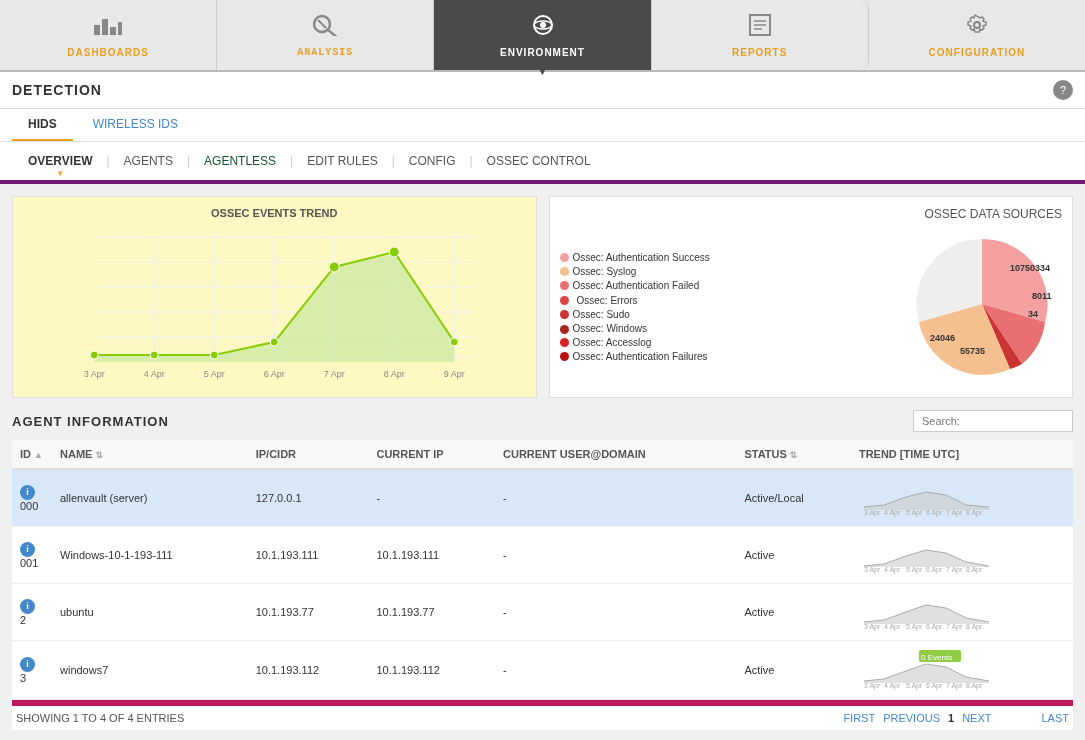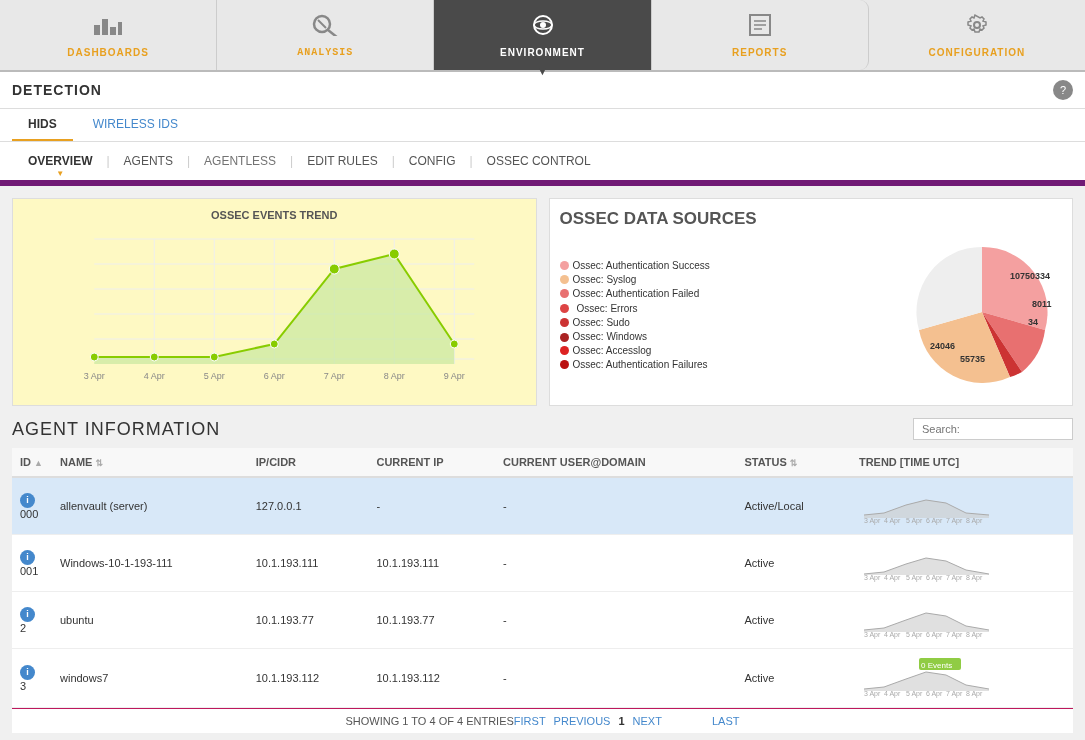--- a/index.html
+++ b/index.html
@@ -76,31 +76,31 @@
 
 <div style="background:#fff;border-bottom:1px solid #ddd;padding:0 12px;display:flex;gap:4px;">
   <div style="padding:8px 16px;cursor:pointer;font-size:12px;color:#333;border-bottom:2px solid #e8a020;font-weight:bold;">
     <span>HIDS</span>
   </div>
   <div style="padding:8px 16px;cursor:pointer;font-size:12px;color:#4488cc;border-bottom:2px solid transparent;">
     <span>WIRELESS IDS</span>
   </div>
 </div>
 
-<div style="background:#fff;border-bottom:6px solid #701a75;padding:8px 20px;display:flex;align-items:center;gap:2px;font-size:12px;color:#555;">
+<div style="background:#fff;border-bottom:4px solid #701a75;padding:8px 20px;display:flex;align-items:center;gap:2px;font-size:12px;color:#555;">
   <div style="padding:4px 8px;cursor:pointer;font-weight:bold;color:#333;position:relative;">
     <span>OVERVIEW</span>
     <span style="position:absolute;bottom:-6px;left:50%;transform:translateX(-50%);color:#e8a020;font-size:8px;">▼</span>
   </div>
   <span style="color:#ccc;padding:0 4px;">|</span>
   <div style="padding:4px 8px;cursor:pointer;color:#555;">
     <span>AGENTS</span>
   </div>
   <span style="color:#ccc;padding:0 4px;">|</span>
-  <div style="padding:4px 8px;cursor:pointer;color:#737373;">
+  <div style="padding:4px 8px;cursor:pointer;color:#14532d;">
     <span>AGENTLESS</span>
   </div>
   <span style="color:#ccc;padding:0 4px;">|</span>
   <div style="padding:4px 8px;cursor:pointer;color:#555;">
     <span>EDIT RULES</span>
   </div>
   <span style="color:#ccc;padding:0 4px;">|</span>
   <div style="padding:4px 8px;cursor:pointer;color:#555;">
     <span>CONFIG</span>
   </div>
@@ -146,21 +146,21 @@
       <text x="90" y="150" font-size="9" fill="#888" text-anchor="middle">4 Apr</text>
       <text x="150" y="150" font-size="9" fill="#888" text-anchor="middle">5 Apr</text>
       <text x="210" y="150" font-size="9" fill="#888" text-anchor="middle">6 Apr</text>
       <text x="270" y="150" font-size="9" fill="#888" text-anchor="middle">7 Apr</text>
       <text x="330" y="150" font-size="9" fill="#888" text-anchor="middle">8 Apr</text>
       <text x="390" y="150" font-size="9" fill="#888" text-anchor="middle">9 Apr</text>
     </svg>
   </div>
 
   <div style="flex:1;background:#fff;border:1px solid #ddd;padding:10px;">
-    <div style="font-size:17px;font-weight:bold;color:#555;text-align:left;margin-bottom:8px;">OSSEC DATA SOURCES</div>
+    <div style="font-size:12px;font-weight:normal;color:#555;text-align:right;margin-bottom:8px;">OSSEC DATA SOURCES</div>
     <div style="display:flex;align-items:center;gap:10px;">
 
       <div style="flex:1;font-size:10px;">
         <div class="legend-item" style="display:flex;align-items:center;gap:4px;margin-bottom:3px;">
             <span style="width:9px;height:9px;border-radius:50%;background:#f4a0a0;display:inline-block;flex-shrink:0;"></span>
             <span>Ossec: Authentication Success</span>
           </div>
         <div class="legend-item" style="display:flex;align-items:center;gap:4px;margin-bottom:3px;">
             <span style="width:9px;height:9px;border-radius:50%;background:#f4c090;display:inline-block;flex-shrink:0;"></span>
             <span>Ossec: Syslog</span>
@@ -210,21 +210,21 @@
           <text x="28" y="112" font-size="9" fill="#333" font-weight="bold">24046</text>
           <text x="58" y="125" font-size="9" fill="#333" font-weight="bold">55735</text>
         </svg>
       </div>
     </div>
   </div>
 </div>
 
 <div style="padding:0 12px 12px;">
   <div style="display:flex;align-items:center;justify-content:space-between;margin-bottom:8px;">
-    <span style="font-size:18px;font-weight:normal;color:#333;letter-spacing:1px;">AGENT INFORMATION</span>
+    <span style="font-size:13px;font-weight:bold;color:#333;letter-spacing:1px;">AGENT INFORMATION</span>
     <input style="border: 1px solid rgb(204, 204, 204); padding: 4px 8px; font-size: 11px; width: 160px; outline: none;" type="text" placeholder="Search:">
   </div>
 
   <table>
     <thead>
       <tr>
         <th style="width:40px;">
           <span>ID</span>
           <span style="font-size:9px;color:#aaa;cursor:pointer;"> ▲</span>
         </th>
@@ -337,21 +337,21 @@
             <text x="87" y="40" font-size="7" fill="#aaa">7 Apr</text>
             <text x="107" y="40" font-size="7" fill="#aaa">8 Apr</text>
             <polygon points="5,33 25,31 47,23 67,16 87,19 107,29 130,33 130,35 5,35" fill="#ccc" opacity="0.6"></polygon>
             <polyline points="5,33 25,31 47,23 67,16 87,19 107,29 130,33" fill="none" stroke="#aaa" stroke-width="1"></polyline>
           </svg>
         </td>
       </tr>
     </tbody>
   </table>
 
-  <div style="display:flex;justify-content:center;align-items:center;padding:6px 0;font-size:11px;color:#555;background:#fff;border-top:1px solid #be185d;margin-top:0;padding:6px 4px;">
+  <div style="display:flex;justify-content:space-between;align-items:center;padding:6px 0;font-size:11px;color:#555;background:#fff;border-top:6px solid #be185d;margin-top:0;padding:6px 4px;">
     <span>SHOWING 1 TO 4 OF 4 ENTRIES</span>
     <div style="display:flex;gap:8px;">
       <a style="color:#4488cc;cursor:pointer;text-decoration:none;font-size:11px;">FIRST</a>
       <a style="color:#4488cc;cursor:pointer;text-decoration:none;font-size:11px;">PREVIOUS</a>
       <a style="color:#333;cursor:pointer;text-decoration:none;font-size:11px;font-weight:bold;">1</a>
       <a style="color:#4488cc;cursor:pointer;text-decoration:none;font-size:11px;">NEXT</a>
       <a style="color:#4488cc;cursor:pointer;text-decoration:none;font-size:11px;padding-left:42px;">LAST</a>
     </div>
   </div>
 </div>

